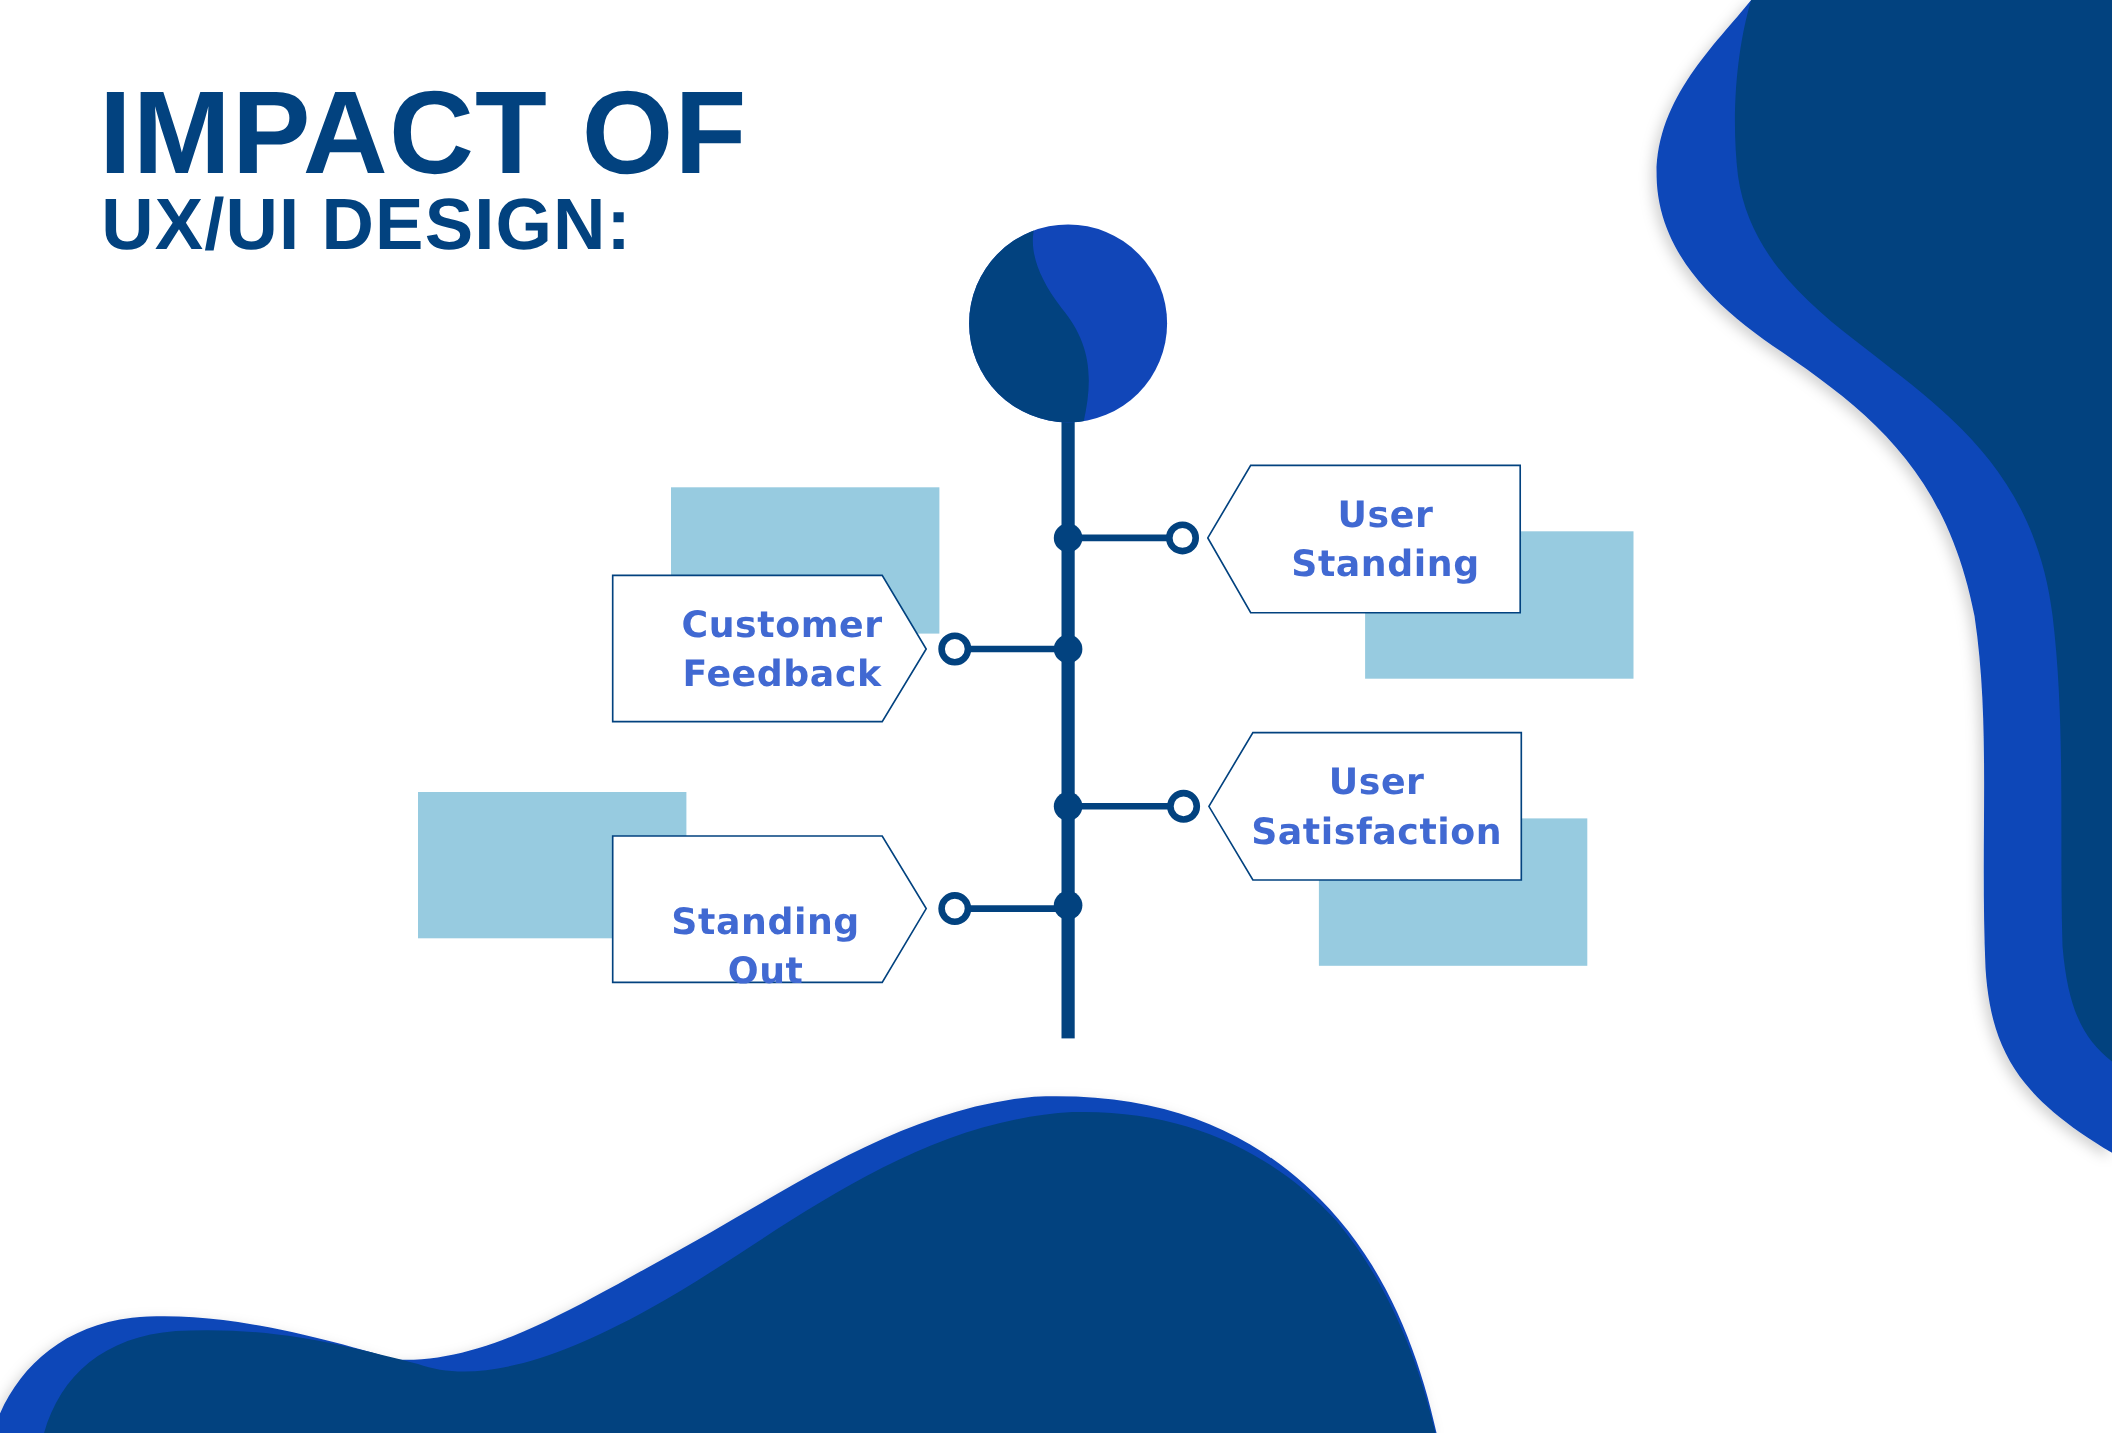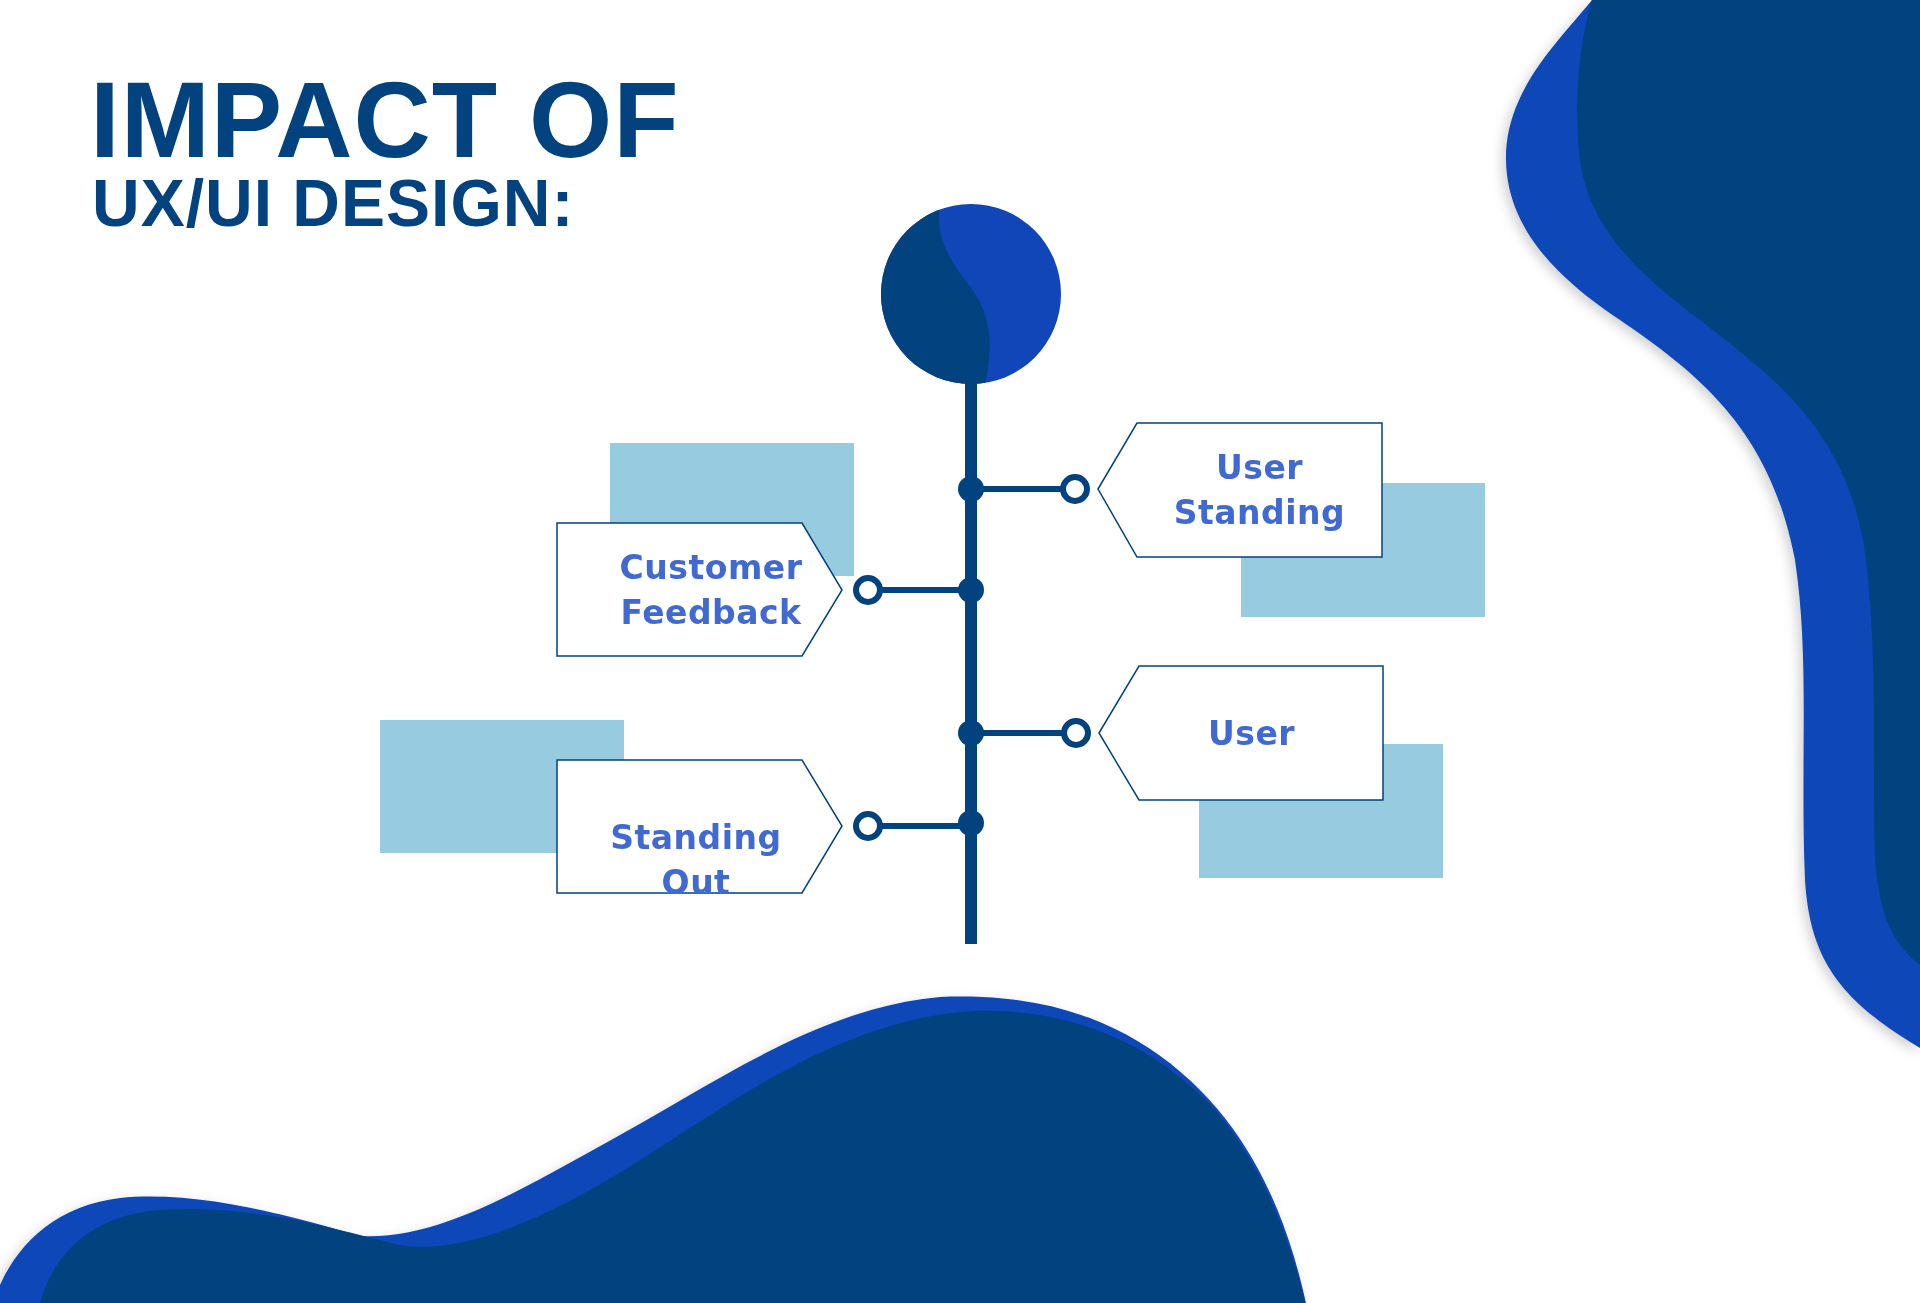--- a/index.html
+++ b/index.html
@@ -84,17 +84,18 @@
 <div class="label" style="left:1137px; top:423px; width:245px; height:134px;">
   <span>User</span>
   <span>Standing</span>
 </div>
 <div class="label" style="left:572px; top:523px; width:278px; height:133px;">
   <span>Customer</span>
   <span>Feedback</span>
 </div>
 <div class="label" style="left:1110px; top:666px; width:283px; height:134px;">
   <span>User</span>
+  <span>Satisfaction</span>
 </div>
 <div class="label" style="left:557px; top:793px; width:278px; height:133px;">
   <span>Standing</span>
   <span>Out</span>
 </div>
 
 </body></html>

